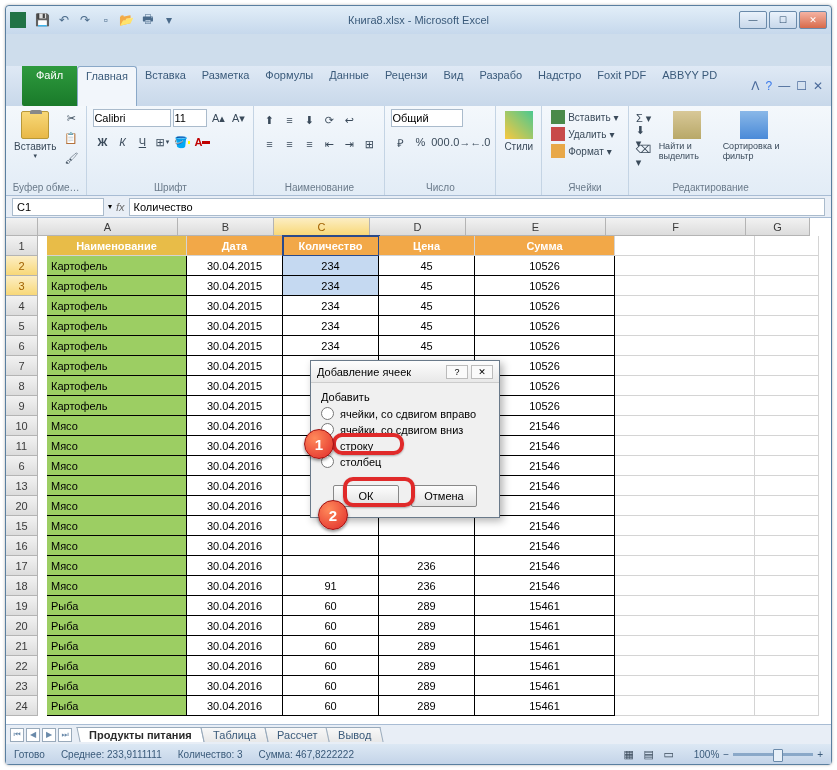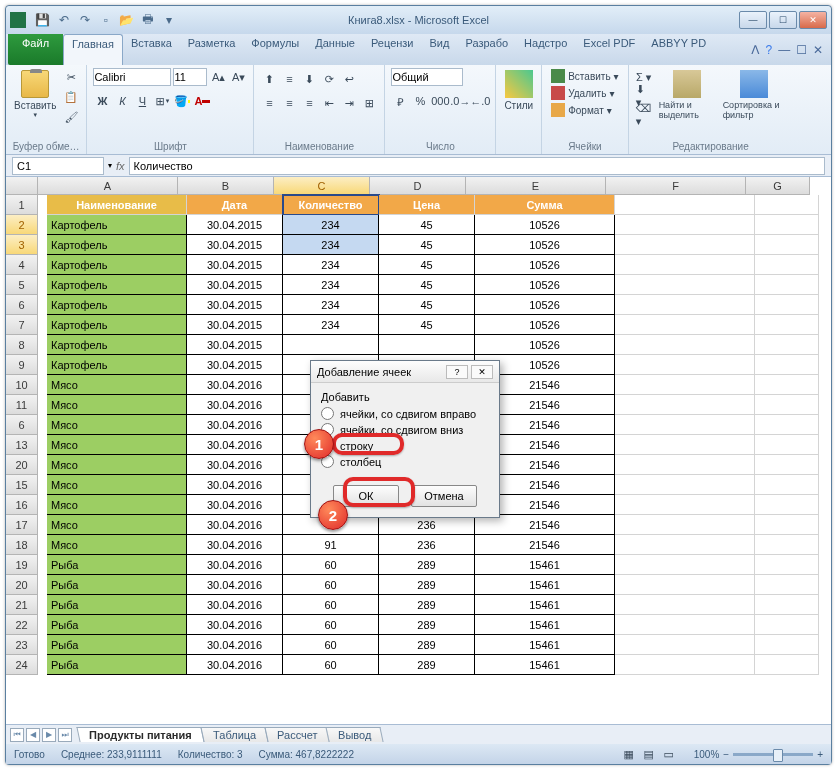--- a/index.html
+++ b/index.html
@@ -10,21 +10,21 @@
   .titlebar { height: 28px; background: linear-gradient(#e2eef8, #c6d8ec); display: flex; align-items: center; padding: 0 4px; border-radius: 4px 4px 0 0; position: relative; }
   .title-icon { width: 16px; height: 16px; background: #217346; display: inline-block; margin-right: 4px; }
   .qat { display: flex; gap: 3px; margin-left: 4px; }
   .qat .qbtn { width: 18px; height: 18px; display: flex; align-items: center; justify-content: center; color: #4a6a8a; font-size: 12px; }
   .title-text { position: absolute; left: 50%; transform: translateX(-50%); color: #3a5a7a; font-size: 11px; }
   .win-controls { margin-left: auto; display: flex; gap: 2px; }
   .wc { width: 28px; height: 18px; border: 1px solid #6a8aaa; background: linear-gradient(#eaf2fb,#c8d8ea); border-radius: 2px; display: flex; align-items: center; justify-content: center; font-size: 9px; color: #2a4a6a; }
   .wc.close { background: linear-gradient(#f5b3a3,#d86a4a); color: #fff; }
   
   
-  .tabs { height: 31px; background: linear-gradient(#dfe9f5,#c8d8ea); display: flex; padding-left: 2px; }
+  .tabs { height: 40px; background: linear-gradient(#dfe9f5,#c8d8ea); display: flex; padding-left: 16px; margin-top: 32px; }
   .file-tab { background: linear-gradient(#2e9a3e,#1a7a2a); color: #fff; padding: 3px 14px; border-radius: 0 0 0 2px; font-size: 11px; }
   .tab { padding: 3px 8px; color: #3a5a7a; font-size: 11px; cursor: pointer; }
   .tab.active { background: #f2f6fb; border: 1px solid #8aa8c8; border-bottom: none; border-radius: 3px 3px 0 0; }
   .help-icons { margin-left: auto; display: flex; gap: 6px; padding-right: 8px; align-items: center; color: #4a6a9a; font-size: 12px; }
   
   
   .ribbon { height: 90px; background: linear-gradient(#f4f8fc,#e2ecf6); border-bottom: 1px solid #a8bcd4; display: flex; }
   .group { border-right: 1px solid #c4d4e4; padding: 3px 6px 2px 6px; display: flex; flex-direction: column; justify-content: space-between; }
   .group-title { text-align: center; color: #6a7a8a; font-size: 10px; margin-top: 2px; }
   .group-body { display: flex; gap: 4px; align-items: flex-start; flex: 1; }
@@ -130,21 +130,21 @@
     <div id="tab-list" style="display:flex">
         <div class="tab active">Главная</div>
         <div class="tab">Вставка</div>
         <div class="tab">Разметка</div>
         <div class="tab">Формулы</div>
         <div class="tab">Данные</div>
         <div class="tab">Рецензи</div>
         <div class="tab">Вид</div>
         <div class="tab">Разрабо</div>
         <div class="tab">Надстро</div>
-        <div class="tab">Excel PDF</div>
+        <div class="tab">Foxit PDF</div>
         <div class="tab">ABBYY PD</div>
       </div>
     <div class="help-icons">
       <span>ᐱ</span>
       <span style="color:#3a7aea">?</span>
       <span>—</span>
       <span>☐</span>
       <span>✕</span>
     </div>
   </div>

